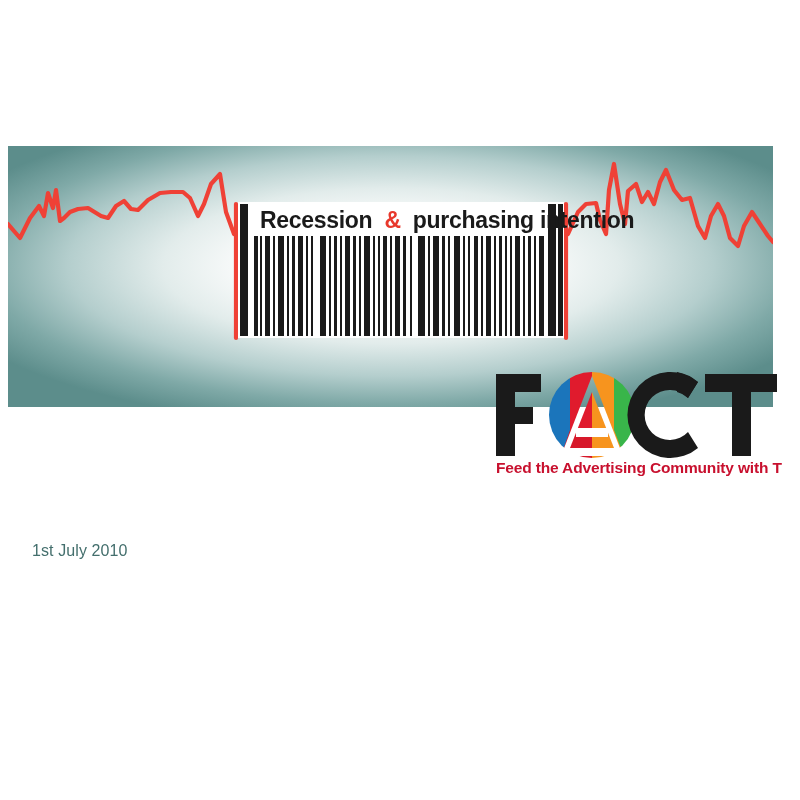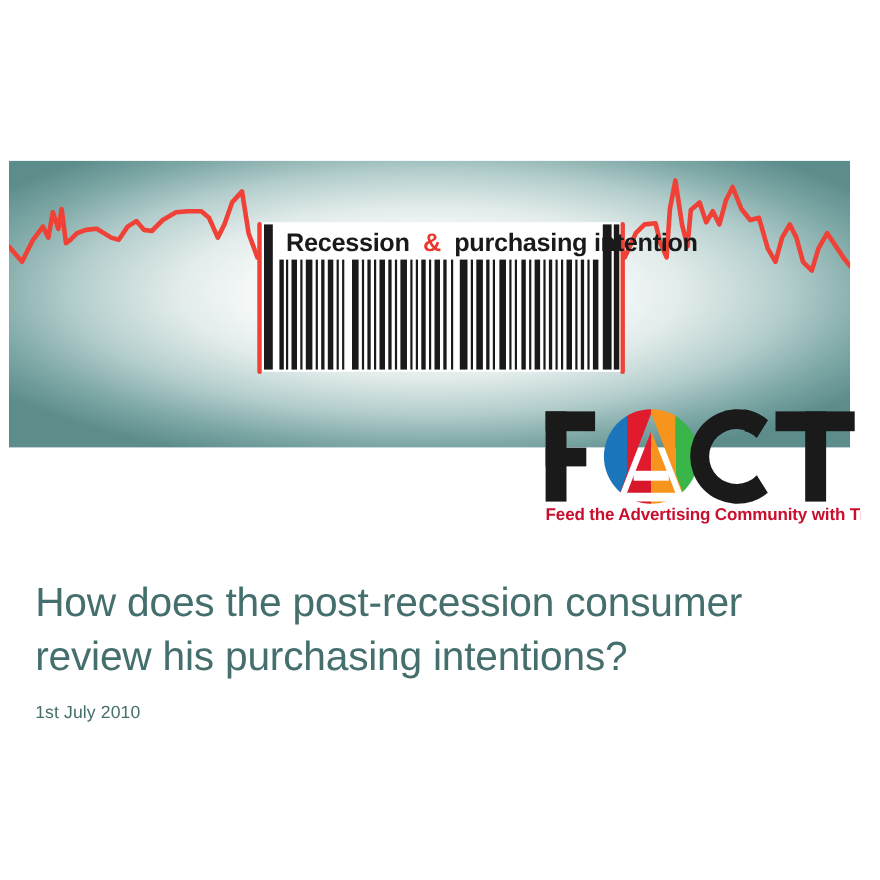--- a/index.html
+++ b/index.html
@@ -207,16 +207,14 @@
     <g fill="#1a1a1a">
       <rect x="213" y="6" width="72" height="18"></rect>
       <rect x="240" y="6" width="19" height="82"></rect>
     </g>
 
     <text x="4" y="105" font-family="Liberation Sans, sans-serif" font-size="15.5" font-weight="bold" fill="#c8102e" letter-spacing="-0.15">Feed the Advertising Community with Trends</text>
   </svg>
 </div>
 
 <div id="title-block">
-  <h1 id="slide-title">How does the post-recession consumer
-review his purchasing intentions?</h1>
   <p id="slide-date">1st July 2010</p>
 </div>
 
 </body></html>

